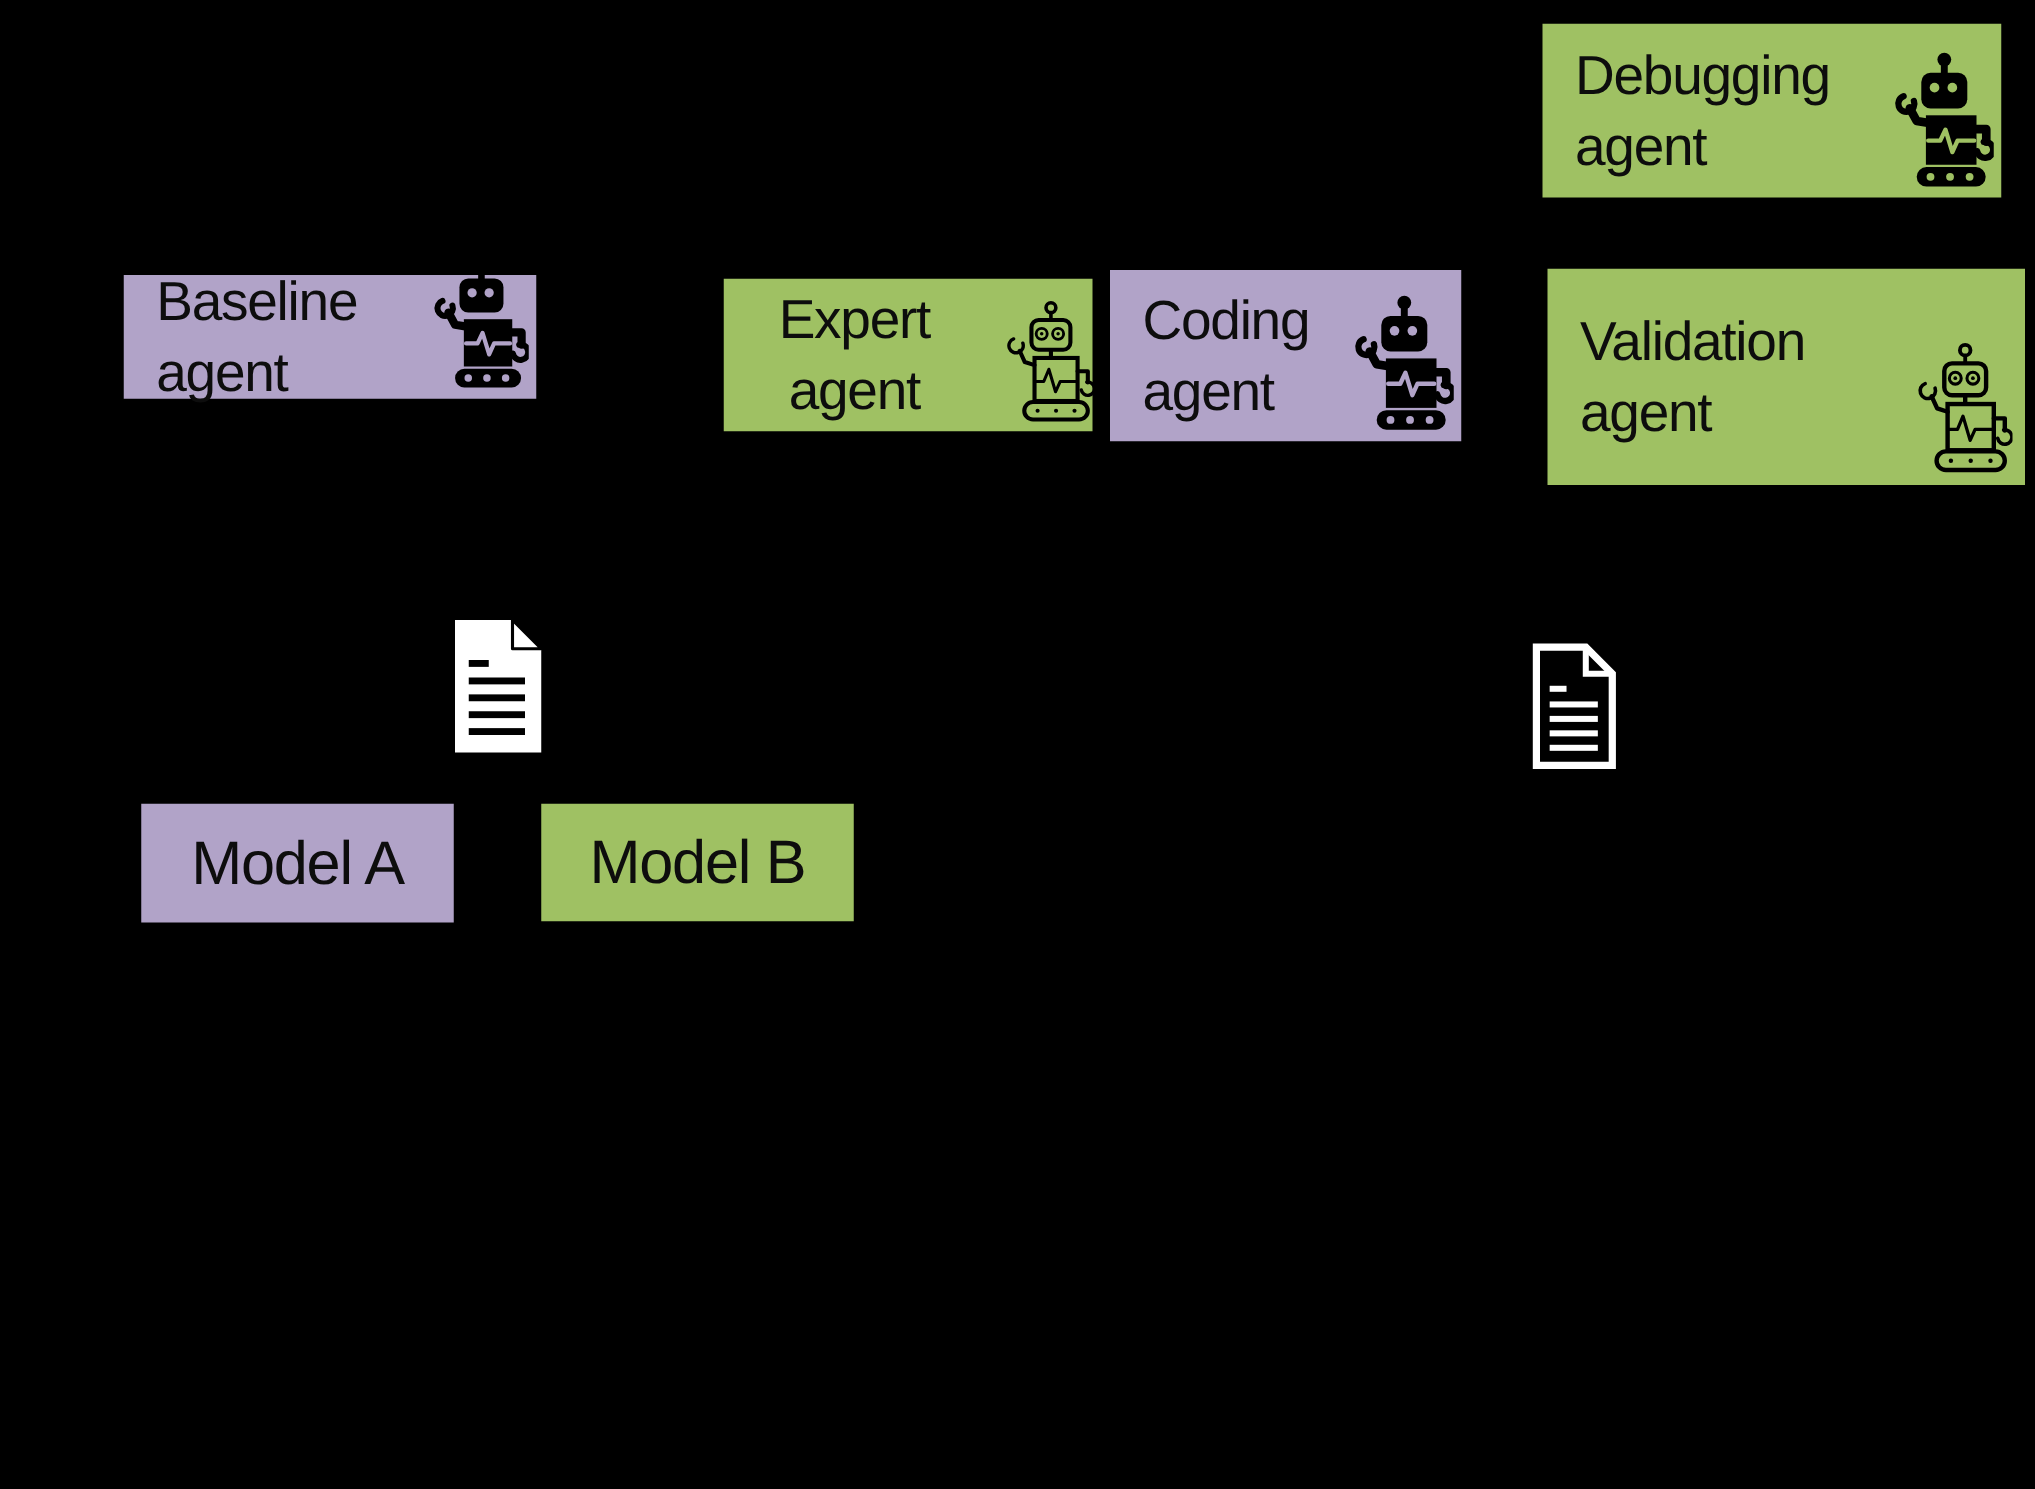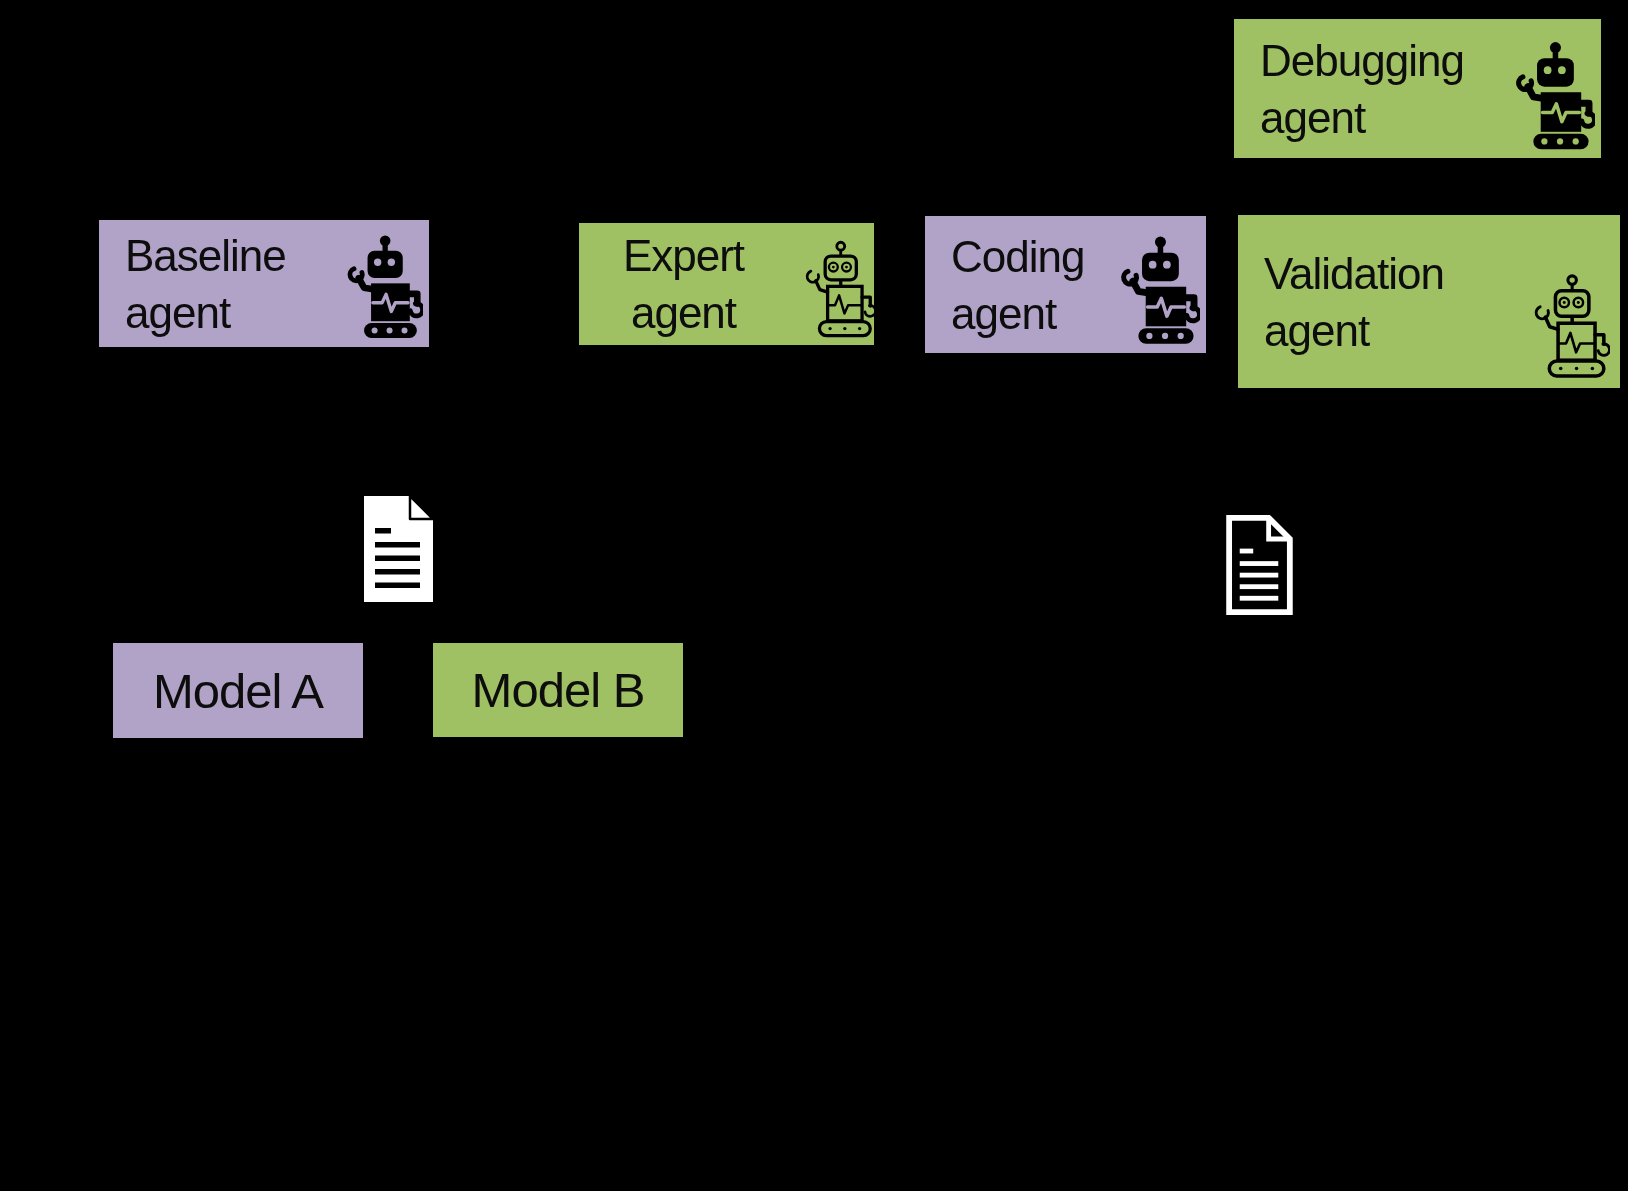--- a/index.html
+++ b/index.html
@@ -34,23 +34,23 @@
   .robot{position:absolute; right:6px; bottom:7px;}
   .model .label{
     width:100%;
     text-align:center;
     font-size:49px;
     letter-spacing:-1px;
   }
   .doc{position:absolute;}
   
   #box-debugging {left:1234px; top:19px;  width:367px; height:139px;}
-  #box-baseline  {left:99px;   top:220px; width:330px; height:127px;}
+  #box-baseline  {left:99px;   top:220px; width:330px; height:99px;}
   #box-expert    {left:579px;  top:223px; width:295px; height:122px;}
-  #box-coding    {left:888px;  top:216px; width:281px; height:137px;margin-left:37px;}
+  #box-coding    {left:888px;  top:216px; width:281px; height:137px;}
   #box-validation{left:1238px; top:215px; width:382px; height:173px;}
   #box-model-a   {left:113px;  top:643px; width:250px; height:95px;}
   #box-model-b   {left:433px;  top:643px; width:250px; height:94px;}
   #doc-1{left:358px;  top:493px;}
   #doc-2{left:1219px; top:512px;}
   #box-debugging .robot{width:92px;height:112px;}
   #box-baseline  .robot{width:88px;height:108px;}
   #box-expert    .robot{width:82px;height:104px; right:-2px; bottom:5px;}
   #box-coding    .robot{width:92px;height:113px;}
   #box-validation .robot{width:88px;height:112px; right:10px;}

